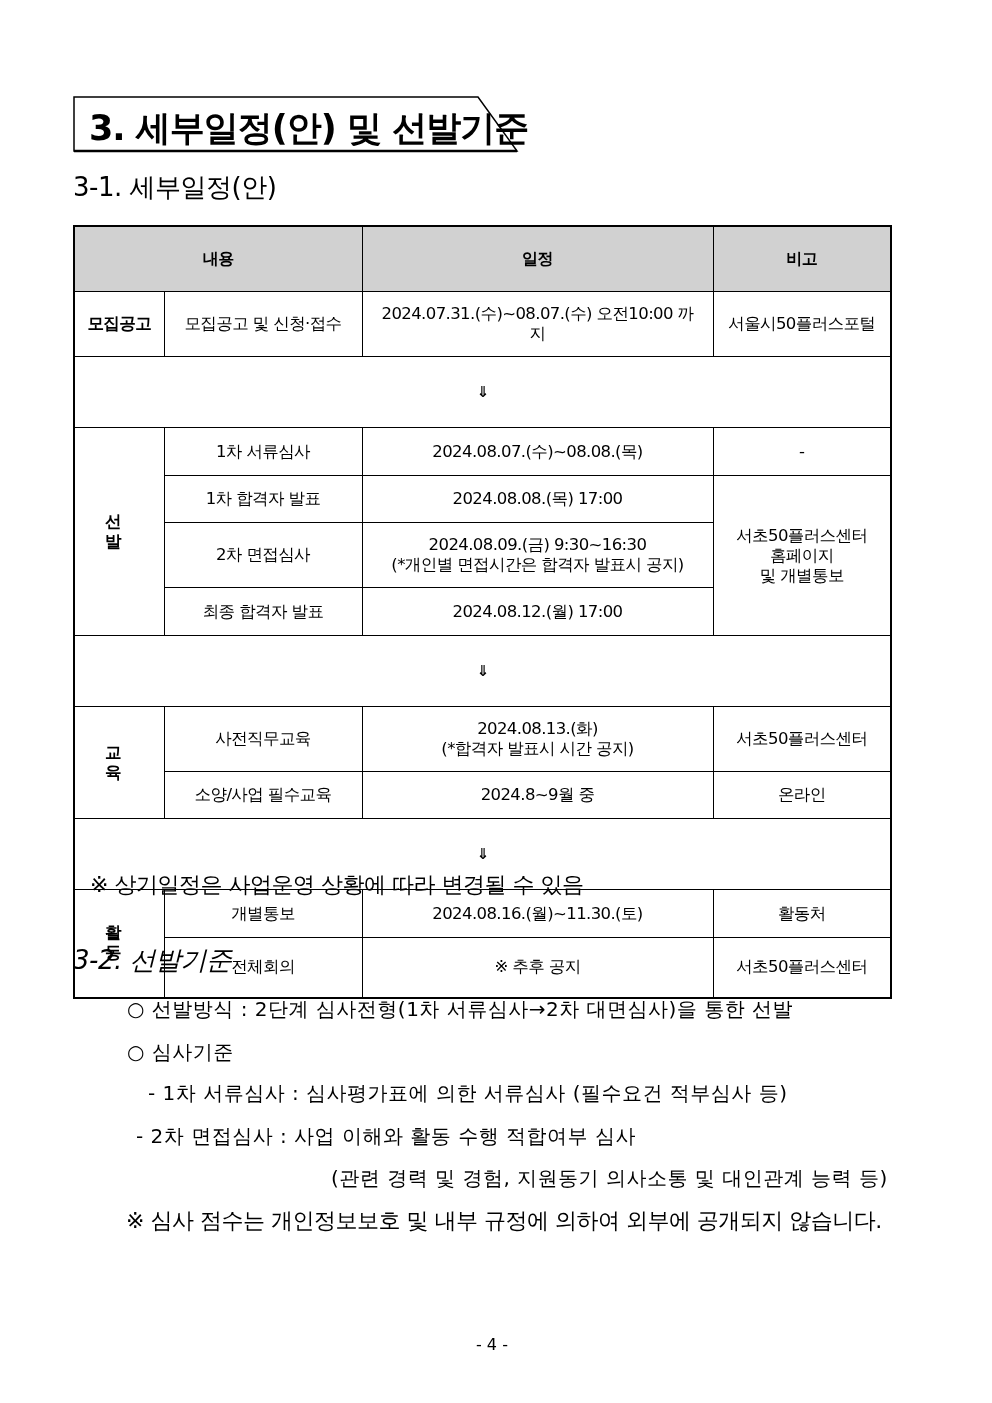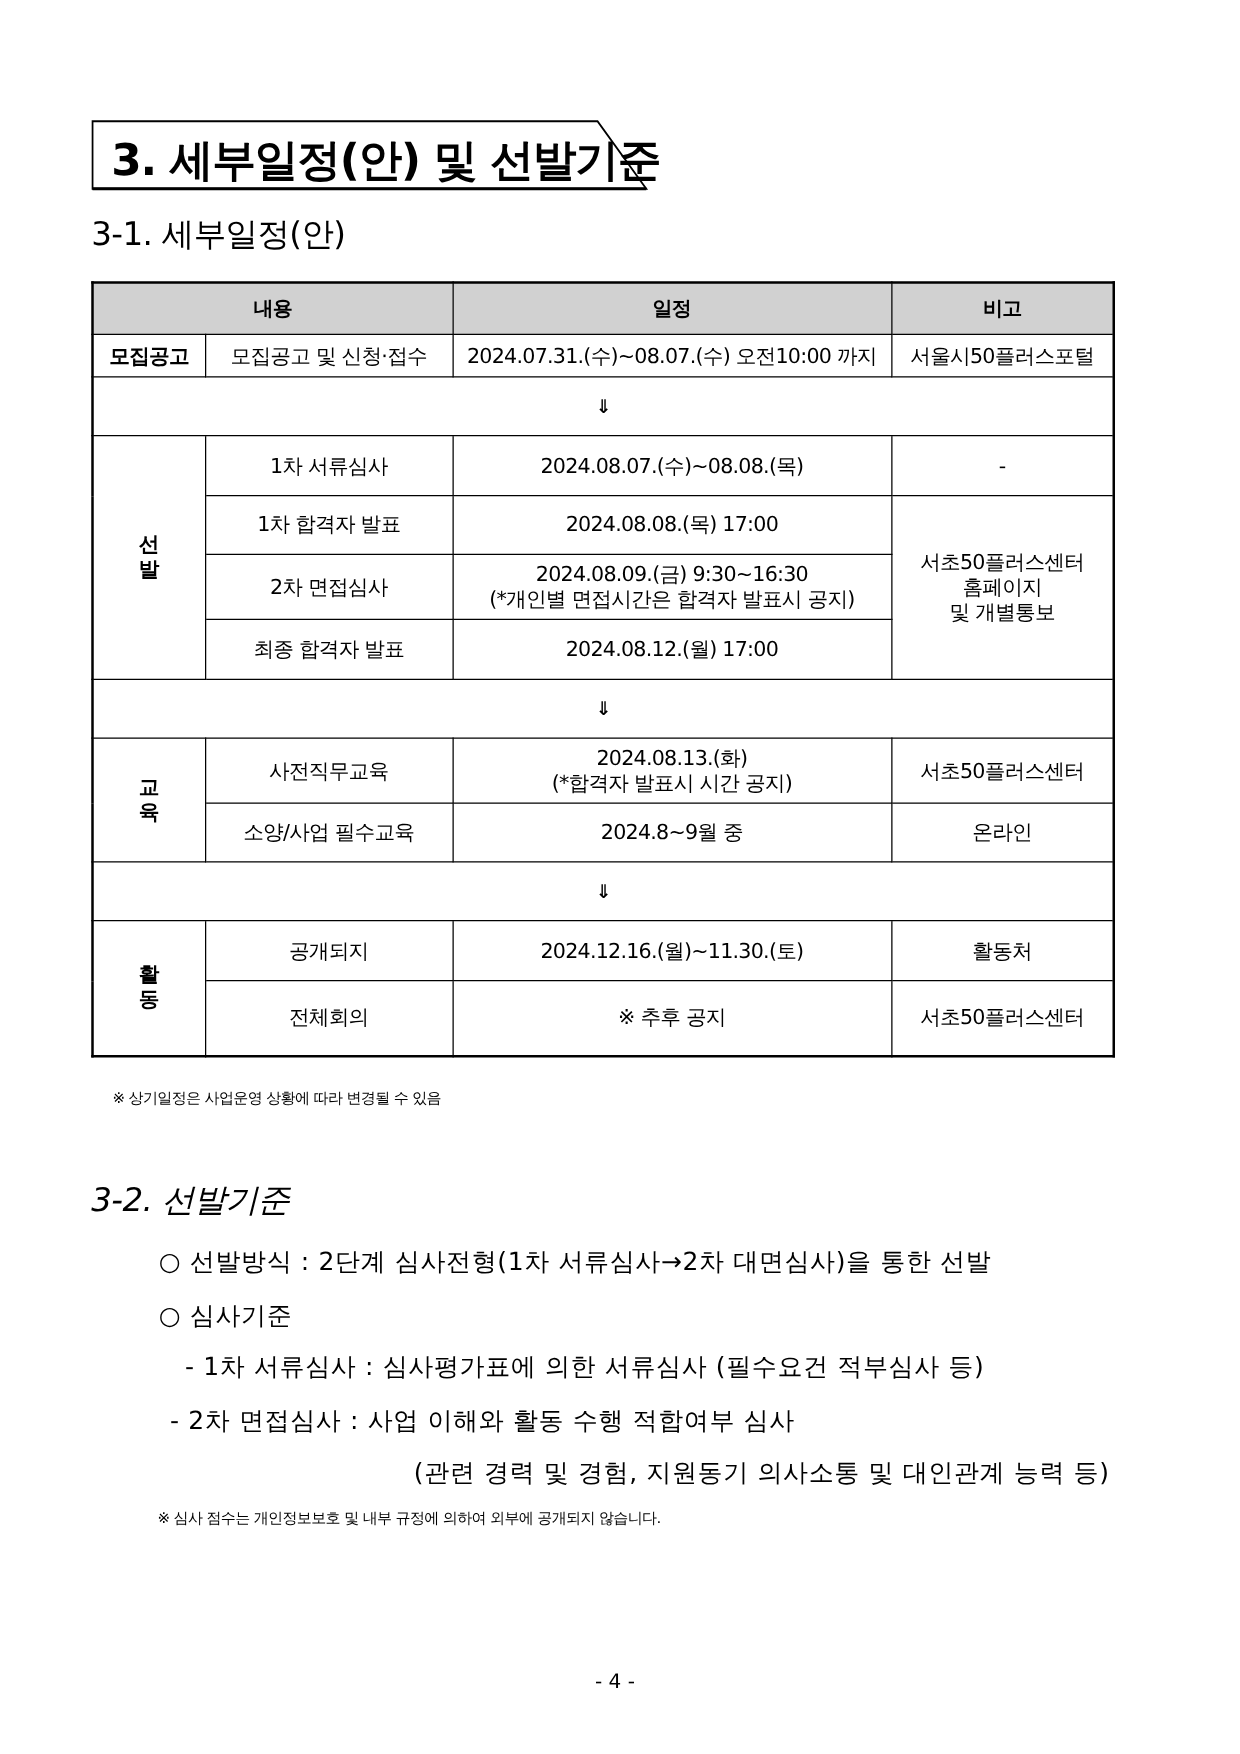--- a/index.html
+++ b/index.html
@@ -12,29 +12,29 @@
   #sec-header svg { position:absolute; left:0; top:0; }
   #sec-header .title { position:absolute; left:16px; top:9px; font-size:35px; font-weight:bold;
         letter-spacing:-1px; white-space:nowrap; }
 
   .subhead { font-size:26px; letter-spacing:-0.5px; white-space:nowrap; }
 
   
   table.sched { position:absolute; left:73px; top:225px; width:819px; border-collapse:collapse;
       table-layout:fixed; font-size:16.5px; letter-spacing:-0.6px; }
   table.sched td, table.sched th { border:1px solid #000; text-align:center; vertical-align:middle;
-      padding:0; line-height:20px; }
+      padding:12px; line-height:20px; }
   table.sched { border:2px solid #000; }
   table.sched th { background:#d1d1d1; font-weight:bold; font-size:16px; height:40px;
       border-bottom:1.5px solid #000; }
   table.sched .cat { font-weight:bold; }
   table.sched .spaced { letter-spacing:28px; padding-left:28px; font-weight:bold;margin-left:34px; }
   table.sched .arrow { height:46px; font-weight:bold; font-size:15px; }
 
-  .note { font-size:12px; letter-spacing:-0.5px; white-space:nowrap; }
+  .note { font-size:22px; letter-spacing:-0.5px; white-space:nowrap; }
   .body-line { font-size:20px; letter-spacing:0.5px; white-space:nowrap;margin-left:44px; }
   .page-num { font-size:16px; white-space:nowrap; }
 </style>
 </head>
 <body>
 
 <div id="sec-header" class="abs">
   <svg width="446" height="57">
     <polygon points="1,1 405,1 444,55 1,55" fill="#fff" stroke="#000" stroke-width="1.5"></polygon>
     <line x1="1" y1="55" x2="444" y2="55" stroke="#000" stroke-width="2.5"></line>
@@ -111,22 +111,22 @@
     <td>소양/사업 필수교육</td>
     <td>2024.8~9월 중</td>
     <td>온라인</td>
   </tr>
   <tr>
     <td colspan="4" class="arrow">⇓</td>
   </tr>
 
   <tr style="height:48px">
     <td rowspan="2" class="spaced">활  동</td>
-    <td>공개되지</td>
-    <td>2024.12.16.(월)~11.30.(토)</td>
+    <td>개별통보</td>
+    <td>2024.08.16.(월)~11.30.(토)</td>
     <td>활동처</td>
   </tr>
   <tr style="height:60px">
     <td>전체회의</td>
     <td>※ 추후 공지</td>
     <td>서초50플러스센터</td>
   </tr>
 </tbody>
   </table>
 

